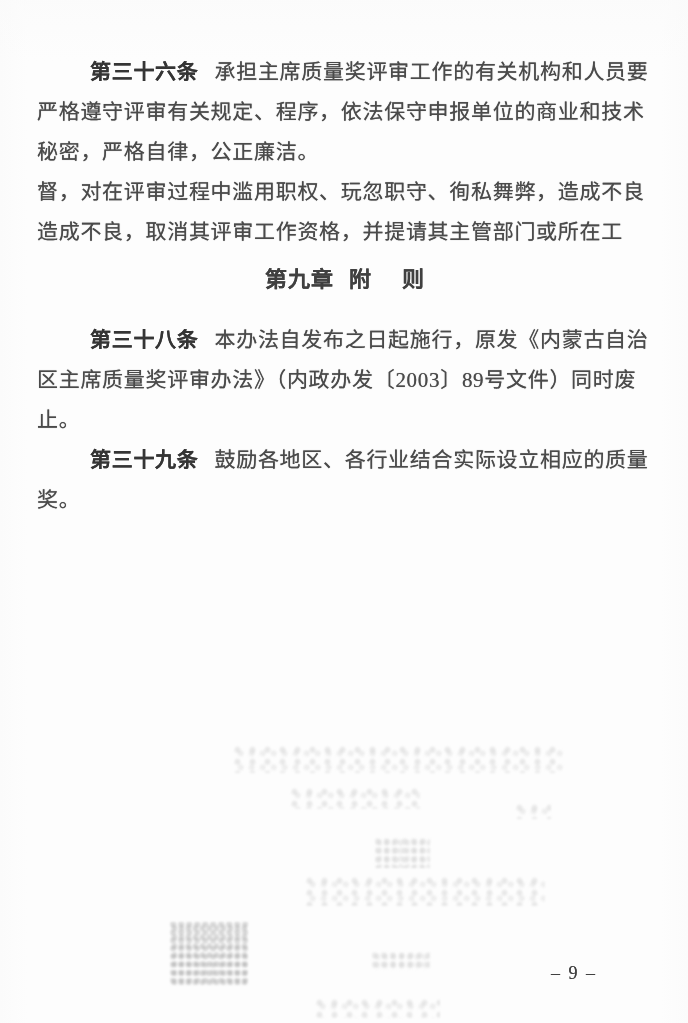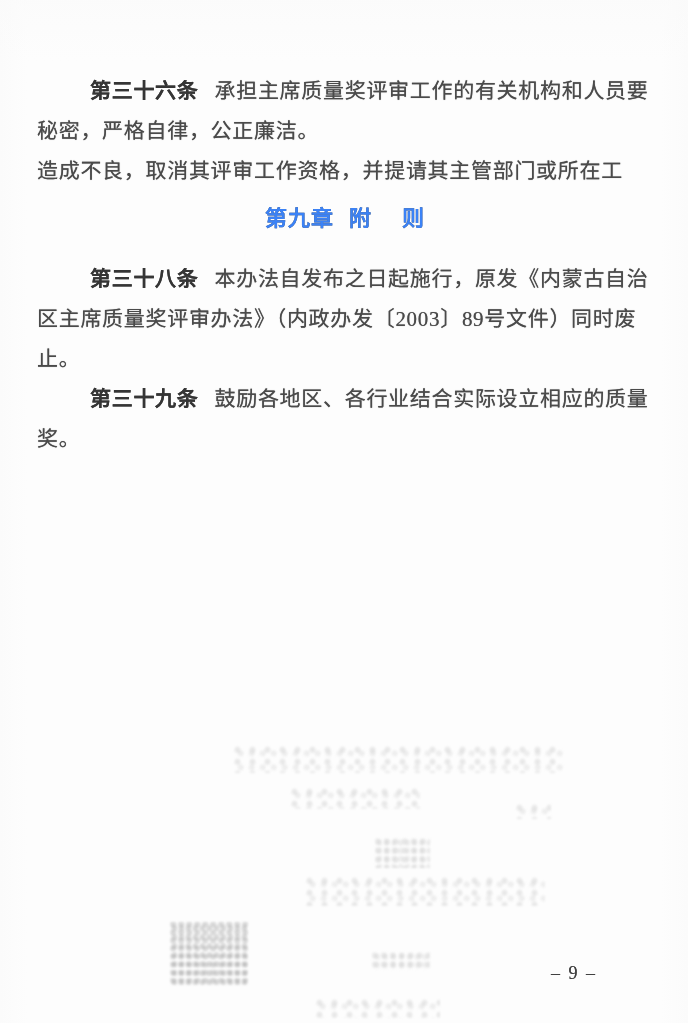--- a/index.html
+++ b/index.html
@@ -12,21 +12,21 @@
   }
   
   .scan-surface {
     position: absolute; inset: 0;
     background:
       linear-gradient(180deg, rgba(250,250,250,.6) 0%, rgba(255,255,255,0) 6%),
       linear-gradient(90deg, rgba(249,249,249,.5) 0%, rgba(255,255,255,0) 4%, rgba(255,255,255,0) 96%, rgba(249,249,249,.5) 100%);
   }
   .content {
     position: absolute;
-    left: 37px; top: 71px;
+    left: 37px; top: 52px;
     width: 616px;
   }
   .line {
     height: 40px;
     line-height: 40px;
     font-size: 21px;
     letter-spacing: 0.7px;
     white-space: nowrap;
     color: #4a4a4a;
     text-shadow: 0 0 0.7px rgba(80,80,80,.85);
@@ -40,21 +40,21 @@
   }
   .gap { display: inline-block; width: 16px; }
   .chapter-heading {
     height: 40px; line-height: 40px;
     margin: 8px 0 20px 0;
     text-align: center;
     font-family: "Liberation Sans", "DejaVu Sans", sans-serif;
     font-weight: 700;
     font-size: 22px;
     letter-spacing: 1px;
-    color: #3b82f6;
+    color: #404040;
     text-shadow: 0 0 0.6px rgba(50,50,50,.9);
   }
   .chapter-heading .hgap1 { display: inline-block; width: 15px; }
   .chapter-heading .hgap2 { display: inline-block; width: 30px; }
   .page-number {
     position: absolute;
     top: 963px; left: 536px; width: 76px;
     text-align: center;
     font-size: 18px;
     letter-spacing: 2px;
@@ -85,21 +85,23 @@
   .ghost-7 { left: 315px; top: 998px; width: 125px; height: 20px; }
   .ghost-8 { left: 372px; top: 952px; width: 58px;  height: 18px; background-size: 9px 9px, 8px 8px; }
 </style>
 </head>
 <body>
 
 <div class="scan-surface"></div>
 
 <main class="content">
     <div class="line first"><span class="article-no">第三十六条</span><span class="gap"></span><span>承担主席质量奖评审工作的有关机构和人员要</span></div>
+    <div class="line">严格遵守评审有关规定、程序，依法保守申报单位的商业和技术</div>
     <div class="line">秘密，严格自律，公正廉洁。</div>
+    <div class="line">督，对在评审过程中滥用职权、玩忽职守、徇私舞弊，造成不良</div>
     <div class="line">造成不良，取消其评审工作资格，并提请其主管部门或所在工</div>
     <div class="chapter-heading"><span>第九章</span><span class="hgap1"></span><span>附</span><span class="hgap2"></span><span>则</span></div>
     <div class="line first"><span class="article-no">第三十八条</span><span class="gap"></span><span>本办法自发布之日起施行，原发《内蒙古自治</span></div>
     <div class="line">区主席质量奖评审办法》（内政办发〔2003〕89号文件）同时废</div>
     <div class="line">止。</div>
     <div class="line first"><span class="article-no">第三十九条</span><span class="gap"></span><span>鼓励各地区、各行业结合实际设立相应的质量</span></div>
     <div class="line">奖。</div>
   </main>
 
 <div class="ghost ghost-1"></div>

